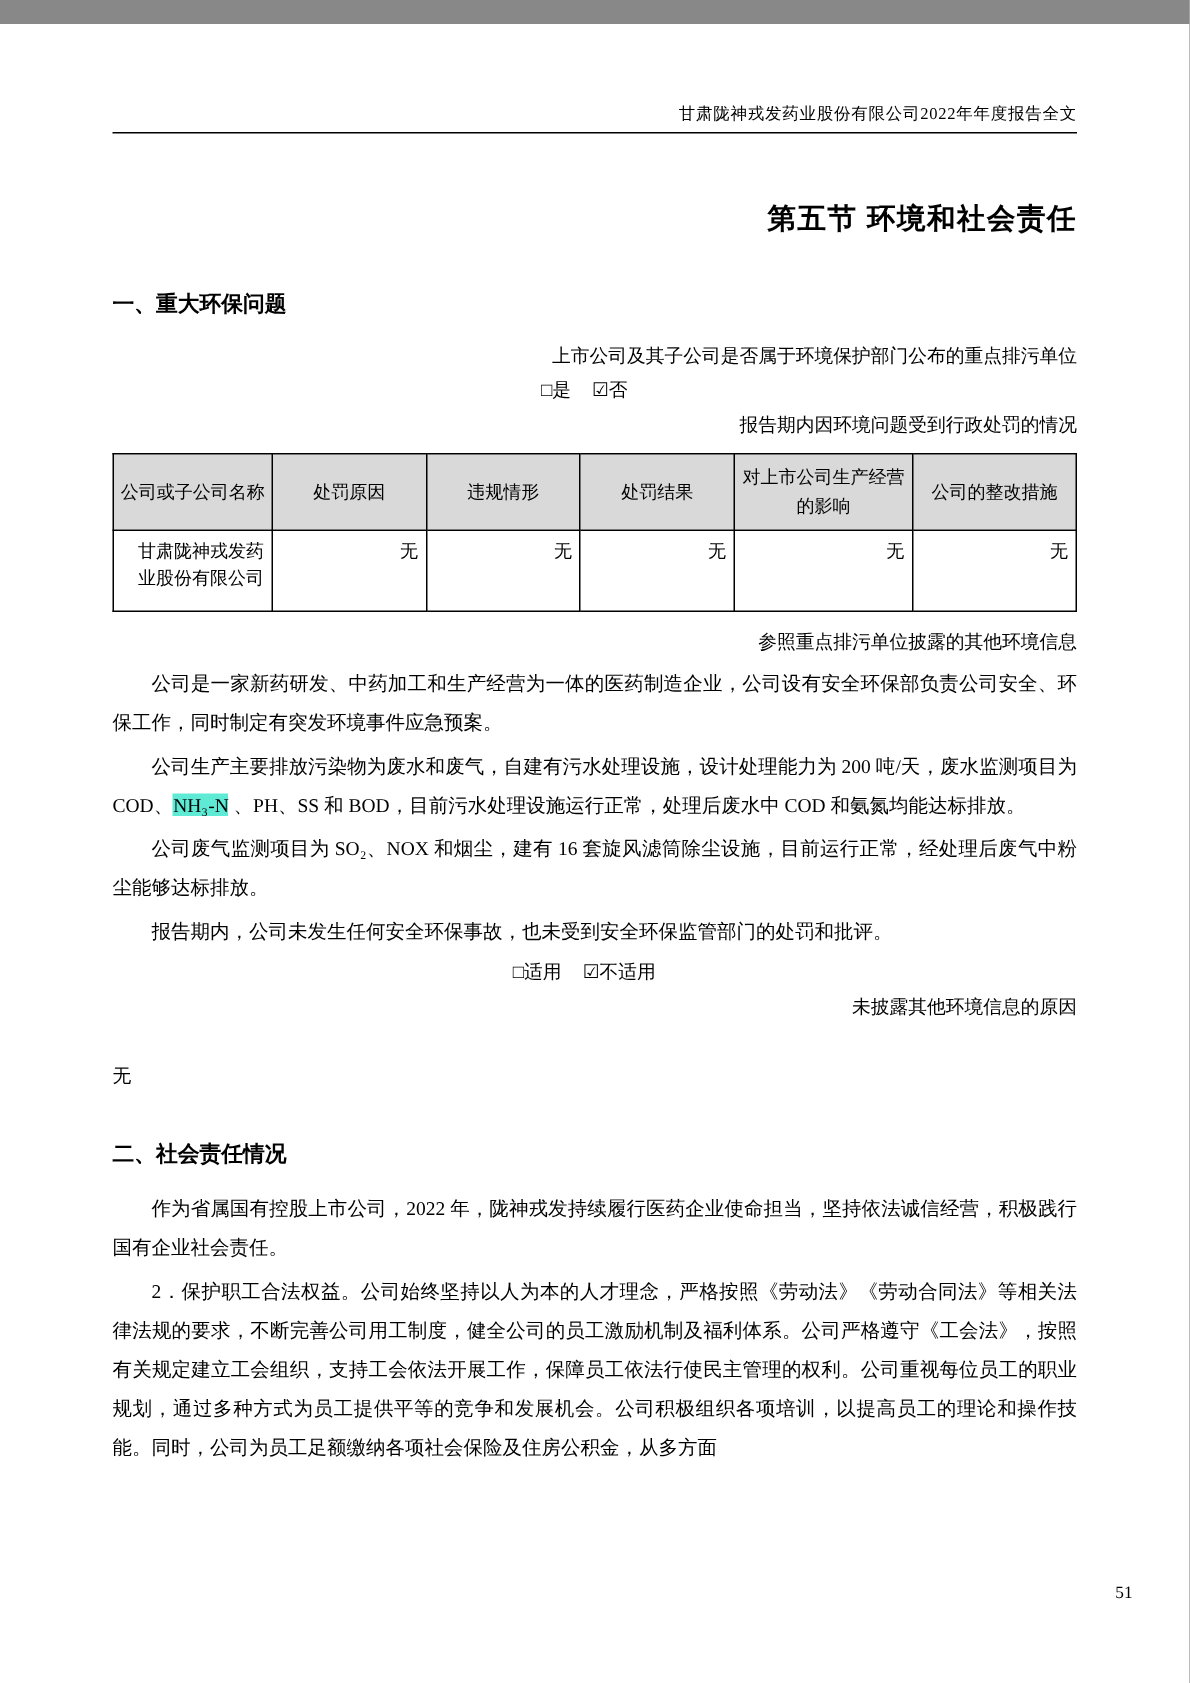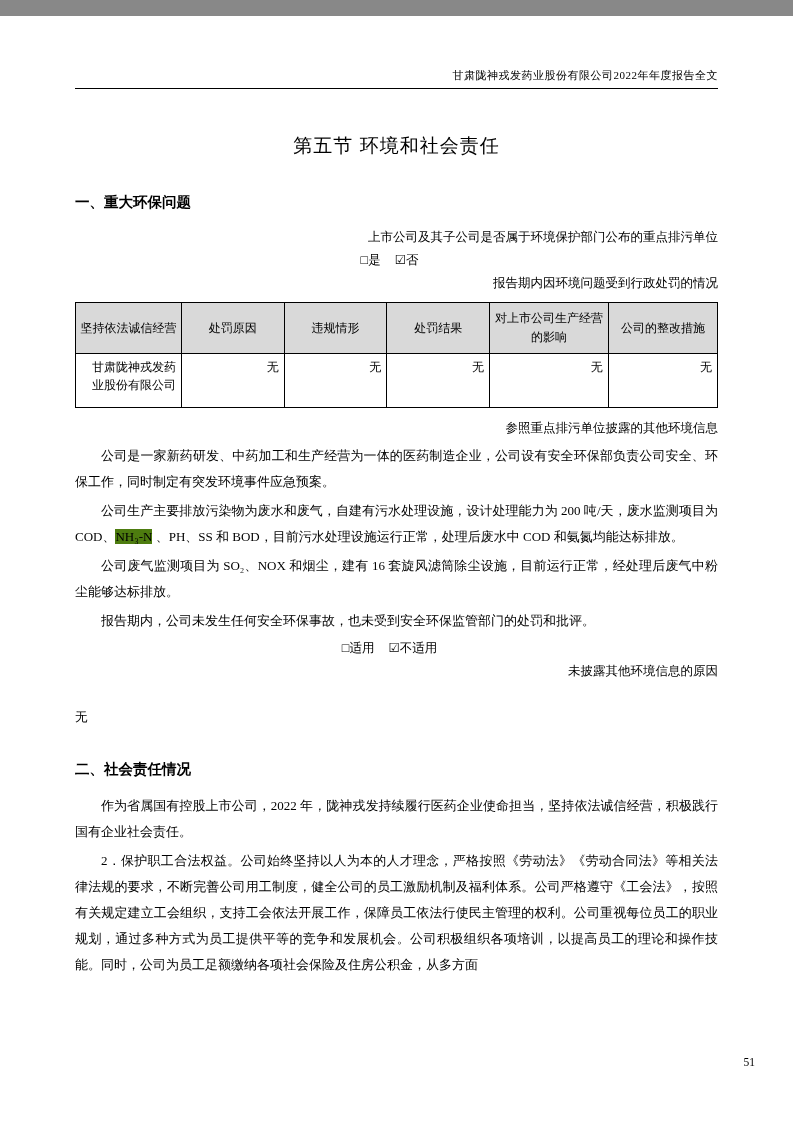--- a/index.html
+++ b/index.html
@@ -8,35 +8,35 @@
     width:793px; height:1122px; margin:16px auto; background:#ffffff;
     font-family:"Liberation Serif", serif; color:#000;
     position:relative; padding:52px 75px 0 75px; overflow:hidden;
   }
   .doc-header {
     font-size:11px; text-align:right; letter-spacing:0.5px;
     padding-bottom:5px; border-bottom:1px solid #000; color:#000;
   }
   .doc-title {
     font-family:"Liberation Sans", sans-serif;
-    font-size:19px; font-weight:normal; text-align:center;
+    font-size:19px; font-weight:bold; text-align:right;
     margin:44px 0 34px 0; letter-spacing:1px;
   }
   .sec-heading {
     font-family:"Liberation Sans", sans-serif;
     font-size:14.5px; font-weight:bold; margin:24px 0 14px 0;
   }
   .plain-line { font-size:12.5px; line-height:1.85; text-align:right; }
   .checkbox-line { font-size:12.5px; line-height:1.85;text-align:center; }
   .checkbox-line .cb { margin-right:14px; }
   .para {
     font-size:13px; line-height:2.0; text-indent:2em;
     text-align:justify; margin:3px 0;
   }
-  .hl { background:#4d7c0f; }
+  .hl { background:#5eead4; }
   .standalone-none { font-size:12.5px; margin-top:26px; }
   .env-table {
     width:100%; border-collapse:collapse; table-layout:fixed;
     margin:7px 0 9px 0; font-size:12px;
   }
   .env-table th {
     background:#d9d9d9; border:1px solid #000; font-weight:normal;
     text-align:center; vertical-align:middle; padding:6px 4px; line-height:1.55;
   }
   .env-table td {
@@ -73,21 +73,21 @@
     <colgroup>
       <col style="width:16.5%">
         <col style="width:16%">
         <col style="width:16%">
       <col style="width:16%">
         <col style="width:18.5%">
         <col style="width:17%">
     </colgroup>
     <thead>
       <tr>
-        <th>坚持依法诚信经营</th>
+        <th>公司或子公司名称</th>
         <th>处罚原因</th>
         <th>违规情形</th>
         <th>处罚结果</th>
         <th>对上市公司生产经营的影响</th>
         <th>公司的整改措施</th>
       </tr>
     </thead>
     <tbody>
       <tr>
         <td>甘肃陇神戎发药业股份有限公司</td>

